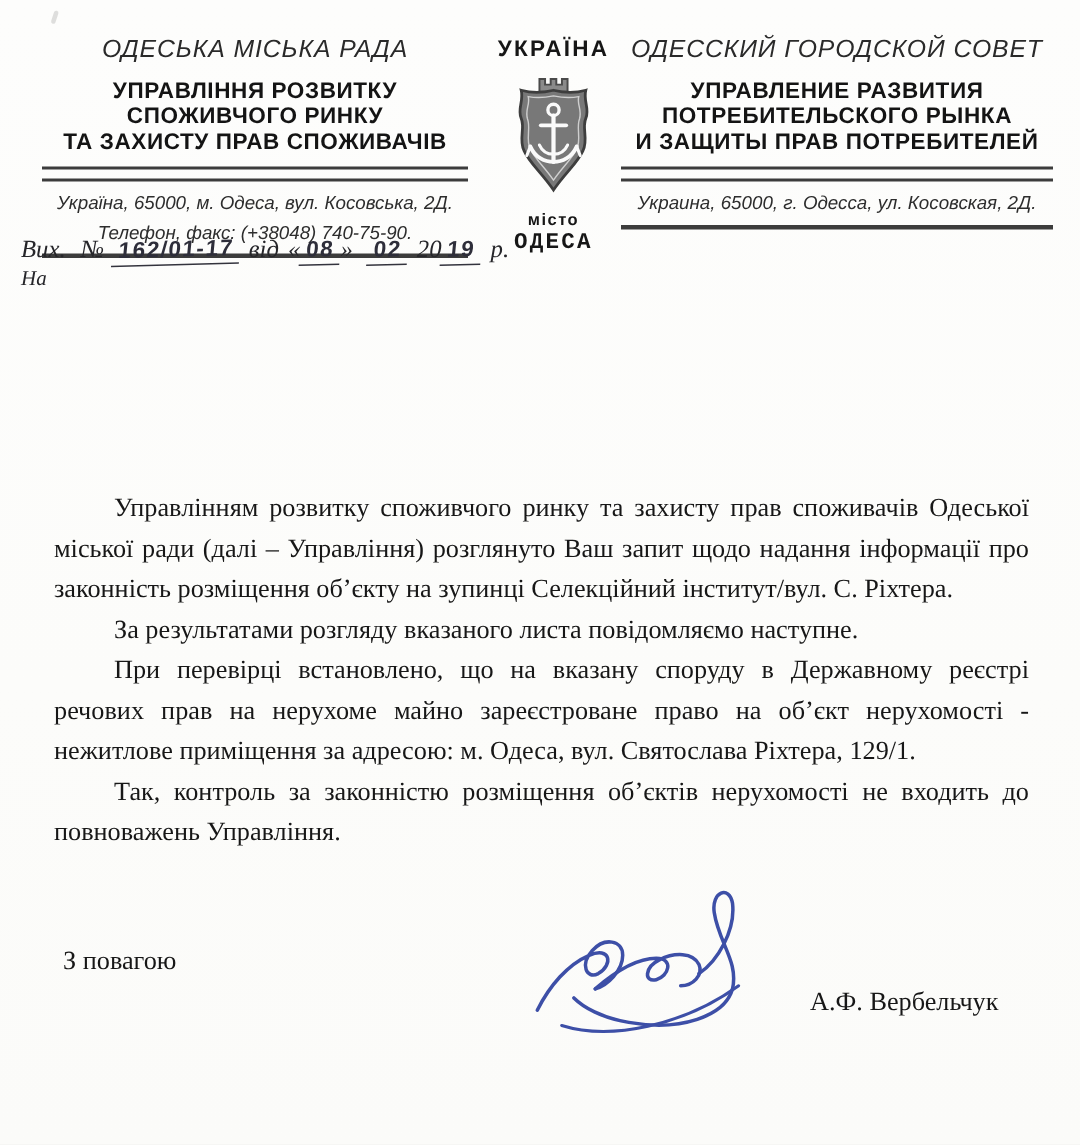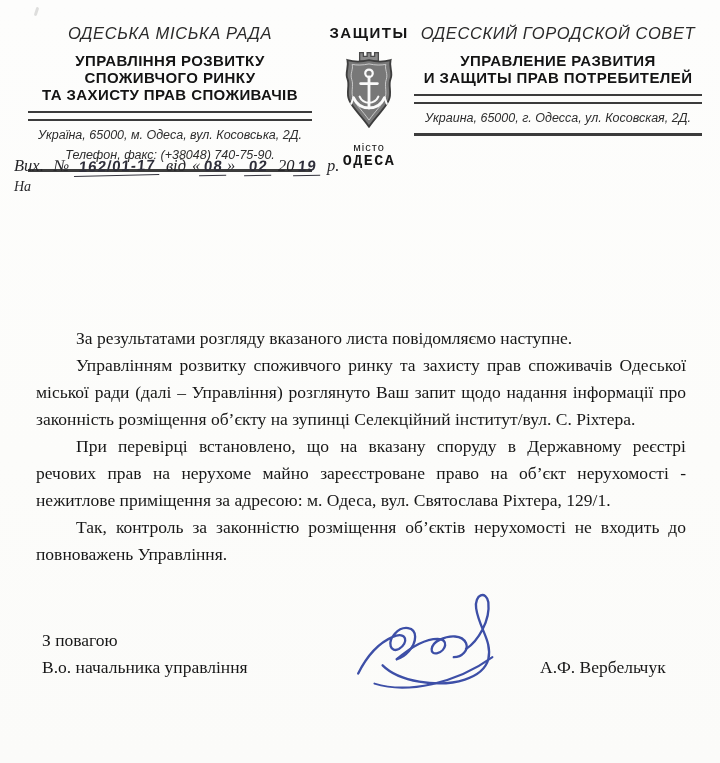--- a/index.html
+++ b/index.html
@@ -37,21 +37,21 @@
   }
   .addr.first{margin-top:7px;}
   .rule-single{margin-top:6px;height:3px;background:#3c3c3c;}
   
   .country{
     font-family:"Liberation Sans",sans-serif;font-weight:bold;
     font-size:15px;letter-spacing:1.5px;color:#161616;white-space:nowrap;
   }
   .emblem{display:block;margin:7px auto 0;}
   .city-small{
-    font-family:"Liberation Sans",sans-serif;font-weight:normal;
+    font-family:"Liberation Sans",sans-serif;font-weight:bold;
     font-size:11px;letter-spacing:1px;color:#161616;margin-top:5px;
   }
   .city{
     font-family:Liberation Mono, monospace;font-weight:bold;
     font-size:15px;letter-spacing:1.5px;color:#161616;
   }
   
   .ref-line{
     position:absolute;left:14px;top:156px;width:320px;
     font-style:italic;font-size:16.5px;color:#26262a;white-space:nowrap;
@@ -90,21 +90,21 @@
       <div>СПОЖИВЧОГО РИНКУ</div>
       <div>ТА ЗАХИСТУ ПРАВ СПОЖИВАЧІВ</div>
     </div>
     <div class="rule-double"></div>
     <div class="addr first">Україна, 65000, м. Одеса, вул. Косовська, 2Д.</div>
     <div class="addr">Телефон, факс: (+38048) 740-75-90.</div>
     <div class="rule-single"></div>
   </div>
 
   <div class="col col-center">
-    <div class="country">ЗАЩИТЫ</div>
+    <div class="country">УКРАЇНА</div>
     <svg class="emblem" width="64" height="88" viewBox="0 0 68 94" xmlns="http://www.w3.org/2000/svg">
       <path d="M24,14 L24,5 L28,5 L28,9 L32,9 L32,5 L36,5 L36,9 L40,9 L40,5 L44,5 L44,14 Z" fill="#8a8a8a" stroke="#4a4a4a" stroke-width="1.4"></path>
       <path d="M34,13 C26,15 18,15 11,13 C13,21 8,26 11,33 C14,40 9,48 13,56 C17,65 25,71 34,84 C43,71 51,65 55,56 C59,48 54,40 57,33 C60,26 55,21 57,13 C50,15 42,15 34,13 Z" fill="#787878" stroke="#3e3e3e" stroke-width="2"></path>
       <path d="M34,17 C27,18.5 21,18.5 16,17.5 C17.5,23 13.5,27 15.5,33.5 C18,40 14,48 17.5,55 C21,62 27,67 34,77 C41,67 47,62 50.5,55 C54,48 50,40 52.5,33.5 C54.5,27 50.5,23 52,17.5 C47,18.5 41,18.5 34,17 Z" fill="none" stroke="#cfcfcf" stroke-width="1"></path>
       <g stroke="#fafafa" fill="none" stroke-linecap="round">
         <circle cx="34" cy="27" r="4" stroke-width="2.4"></circle>
         <line x1="34" y1="31" x2="34" y2="64" stroke-width="3"></line>
         <line x1="25" y1="38" x2="43" y2="38" stroke-width="2.8"></line>
         <path d="M34,64 C28,64 21,61 17.5,53" stroke-width="2.8"></path>
         <path d="M34,64 C40,64 47,61 50.5,53" stroke-width="2.8"></path>
@@ -115,41 +115,41 @@
       </g>
     </svg>
     <div class="city-small">місто</div>
     <div class="city">ОДЕСА</div>
   </div>
 
   <div class="col col-right">
     <div class="council">ОДЕССКИЙ ГОРОДСКОЙ СОВЕТ</div>
     <div class="dept">
       <div>УПРАВЛЕНИЕ РАЗВИТИЯ</div>
+      <div>ПОТРЕБИТЕЛЬСКОГО РЫНКА</div>
       <div>И ЗАЩИТЫ ПРАВ ПОТРЕБИТЕЛЕЙ</div>
     </div>
     <div class="rule-double"></div>
     <div class="addr first">Украина, 65000, г. Одесса, ул. Косовская, 2Д.</div>
     <div class="rule-single"></div>
   </div>
 
   <div class="ref-line">
     <span>Вих.</span><span class="gap-m"></span><span>№</span><span class="gap-s"></span><span class="hand">162/01-17</span><span class="gap-s"></span><span>від</span><span class="gap-s"></span><span>«</span><span class="hand">08</span><span>»</span><span class="gap-m"></span><span class="hand">02</span><span class="gap-s"></span><span>20</span><span class="hand">19</span><span class="gap-s"></span><span>р.</span>
   </div>
   <div class="ref-na">На</div>
 
   <main class="body-text">
+    <p>Управлінням розвитку споживчого ринку та захисту прав споживачів Одеської міської ради (далі – Управління) розглянуто Ваш запит щодо надання інформації про законність розміщення об’єкту на зупинці Селекційний інститут/вул. С. Ріхтера.</p>
     <p>За результатами розгляду вказаного листа  повідомляємо наступне.</p>
-    <p>Управлінням розвитку споживчого ринку та захисту прав споживачів Одеської міської ради (далі – Управління) розглянуто Ваш запит щодо надання інформації про законність розміщення об’єкту на зупинці Селекційний інститут/вул. С. Ріхтера.</p>
     <p>При перевірці встановлено, що на вказану споруду в Державному реєстрі речових прав на нерухоме майно зареєстроване право на об’єкт нерухомості - нежитлове приміщення за адресою: м. Одеса, вул. Святослава Ріхтера, 129/1.</p>
     <p>Так, контроль за законністю розміщення об’єктів нерухомості не входить до повноважень Управління.</p>
   </main>
 
   <div class="closing-salutation">З повагою</div>
-  <div class="closing-title">В.о. начальника управління</div>
 
   <svg class="signature" width="178" height="120" viewBox="0 0 175 118" xmlns="http://www.w3.org/2000/svg">
     <g fill="none" stroke="#3d4fa7" stroke-width="2.3" stroke-linecap="round">
       <path d="M10,86 C18,70 30,56 44,50 C58,44 60,56 50,62 C42,66 38,56 46,47 C54,38 66,40 66,50 C66,60 56,70 48,72"></path>
       <path d="M48,72 C62,60 76,52 88,52 C100,52 96,64 88,66 C80,68 80,58 90,53 C100,48 112,48 116,56 C119,63 112,70 104,70"></path>
       <path d="M116,62 C128,54 140,34 138,16 C136,4 124,8 126,22 C129,42 142,54 138,72 C133,90 104,100 70,94 C52,91 40,84 34,78"></path>
       <path d="M26,96 C58,106 106,96 142,70" stroke-width="2"></path>
     </g>
   </svg>
 

